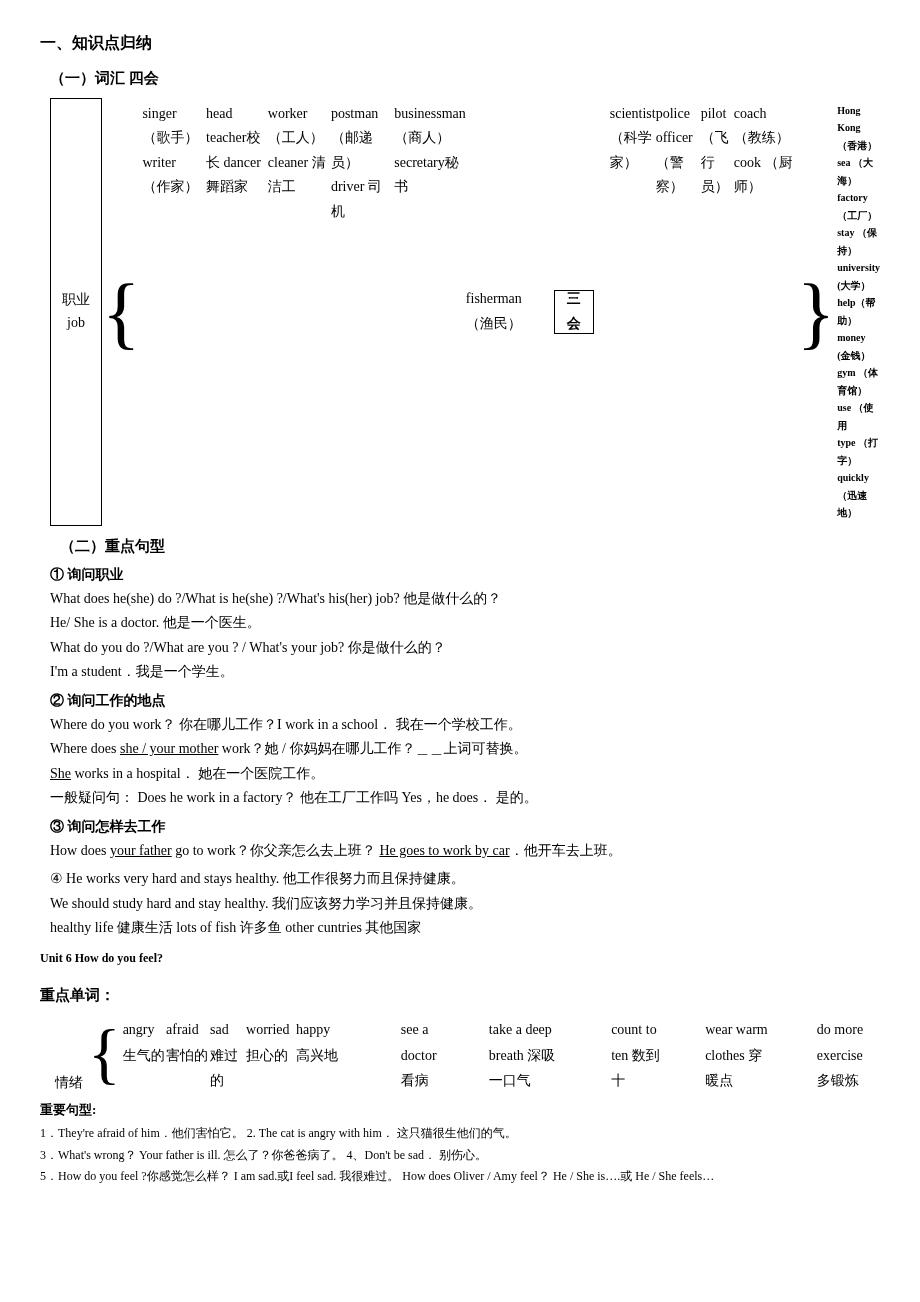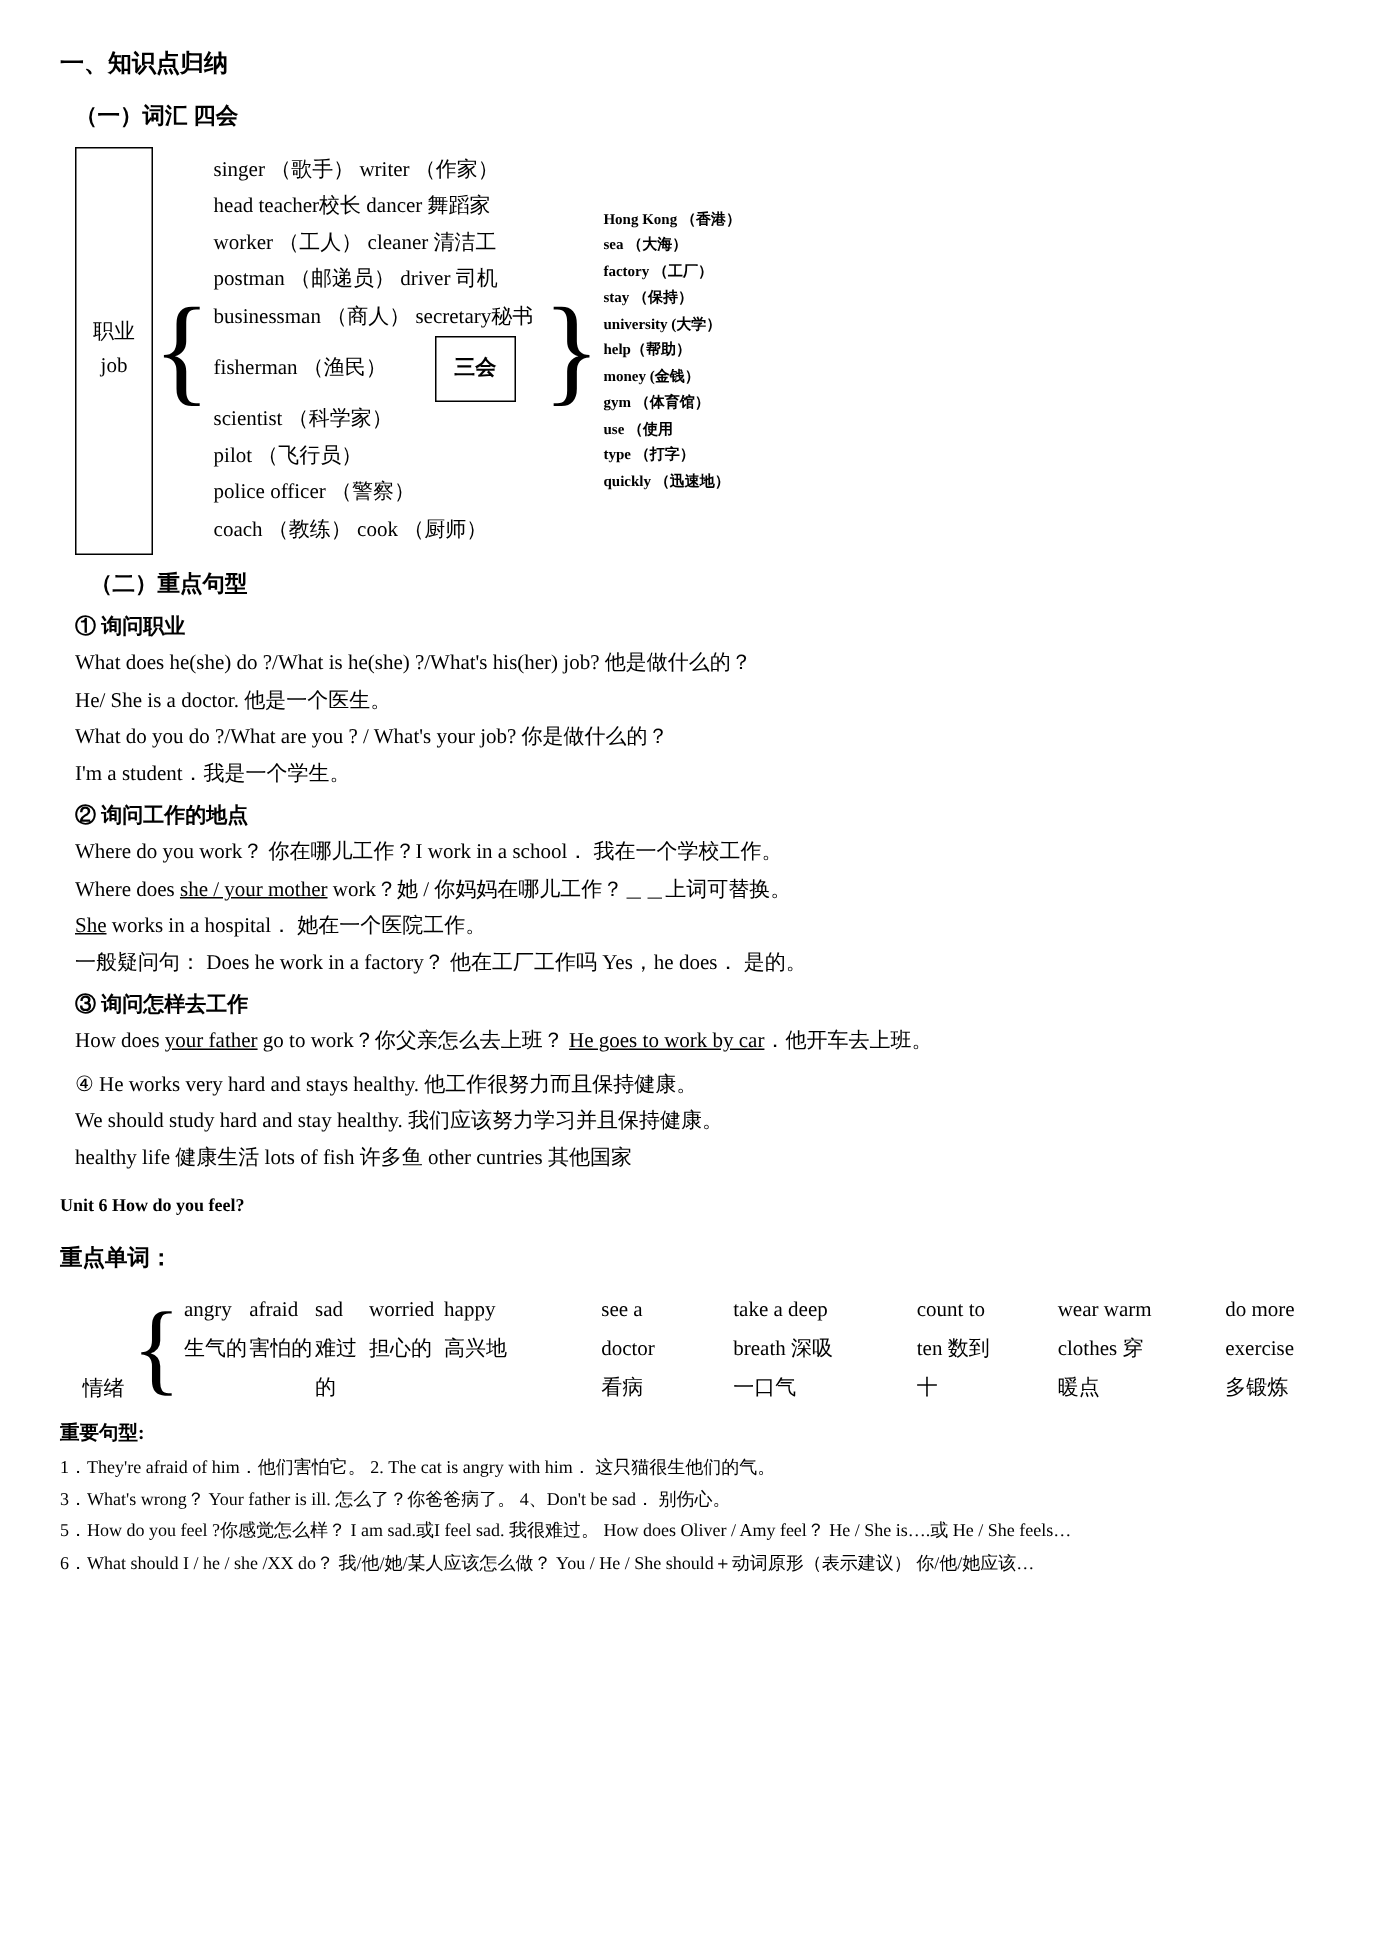--- a/index.html
+++ b/index.html
@@ -51,21 +51,21 @@
       line-height: 1;
       display: flex;
       align-items: center;
       color: #000;
       margin-left: 2px;
       margin-right: 2px;
       font-weight: 100;
     }
     .vocab-list-left {
       display: flex;
-      flex-direction: column;
+      flex-direction: row;
       justify-content: flex-start;
       font-size: 14px;
       line-height: 1.75;
       padding: 4px 0;
     }
     .vocab-list-right {
       display: flex;
       flex-direction: column;
       justify-content: center;
       font-size: 10px;
@@ -159,22 +159,22 @@
     <span>singer  （歌手）   writer （作家）</span>
     <span>head teacher校长  dancer 舞蹈家</span>
     <span>worker    （工人） cleaner  清洁工</span>
     <span>postman   （邮递员） driver  司机</span>
     <span>businessman （商人）  secretary秘书</span>
     <div style="display:flex; align-items:center; gap:16px;">
       <span>fisherman    （渔民）</span>
       <div class="sanhui-box">三会</div>
     </div>
     <span>scientist    （科学家）</span>
+    <span>police officer   （警察）</span>
     <span>pilot   （飞行员）</span>
-    <span>police officer   （警察）</span>
     <span>coach   （教练）  cook （厨师）</span>
   </div>
 
   <div class="brace-right">}</div>
 
   <div class="vocab-list-right">
     <span>Hong Kong  （香港）</span>
     <span>sea         （大海）</span>
     <span>factory       （工厂）</span>
     <span>stay        （保持）</span>
@@ -236,14 +236,13 @@
     <span>wear  warm  clothes  穿暖点</span>
     <span>do more  exercise   多锻炼</span>
   </div>
 </div>
 
 <div style="margin-top:6px;">
   <div class="important-label">重要句型:</div>
   <div class="small-text">1．They're afraid of him．他们害怕它。   2. The cat is angry with him．  这只猫很生他们的气。</div>
   <div class="small-text">3．What's wrong？ Your father is ill. 怎么了？你爸爸病了。   4、Don't be sad．    别伤心。</div>
   <div class="small-text">5．How do you feel ?你感觉怎么样？    I am sad.或I feel sad. 我很难过。 How does Oliver / Amy feel？   He / She is….或 He / She feels…</div>
-  <div class="small-text">6．What should I / he / she /XX do？  我/他/她/某人应该怎么做？   You / He / She should＋动词原形（表示建议） 你/他/她应该…</div>
 </div>
 
 </body></html>

